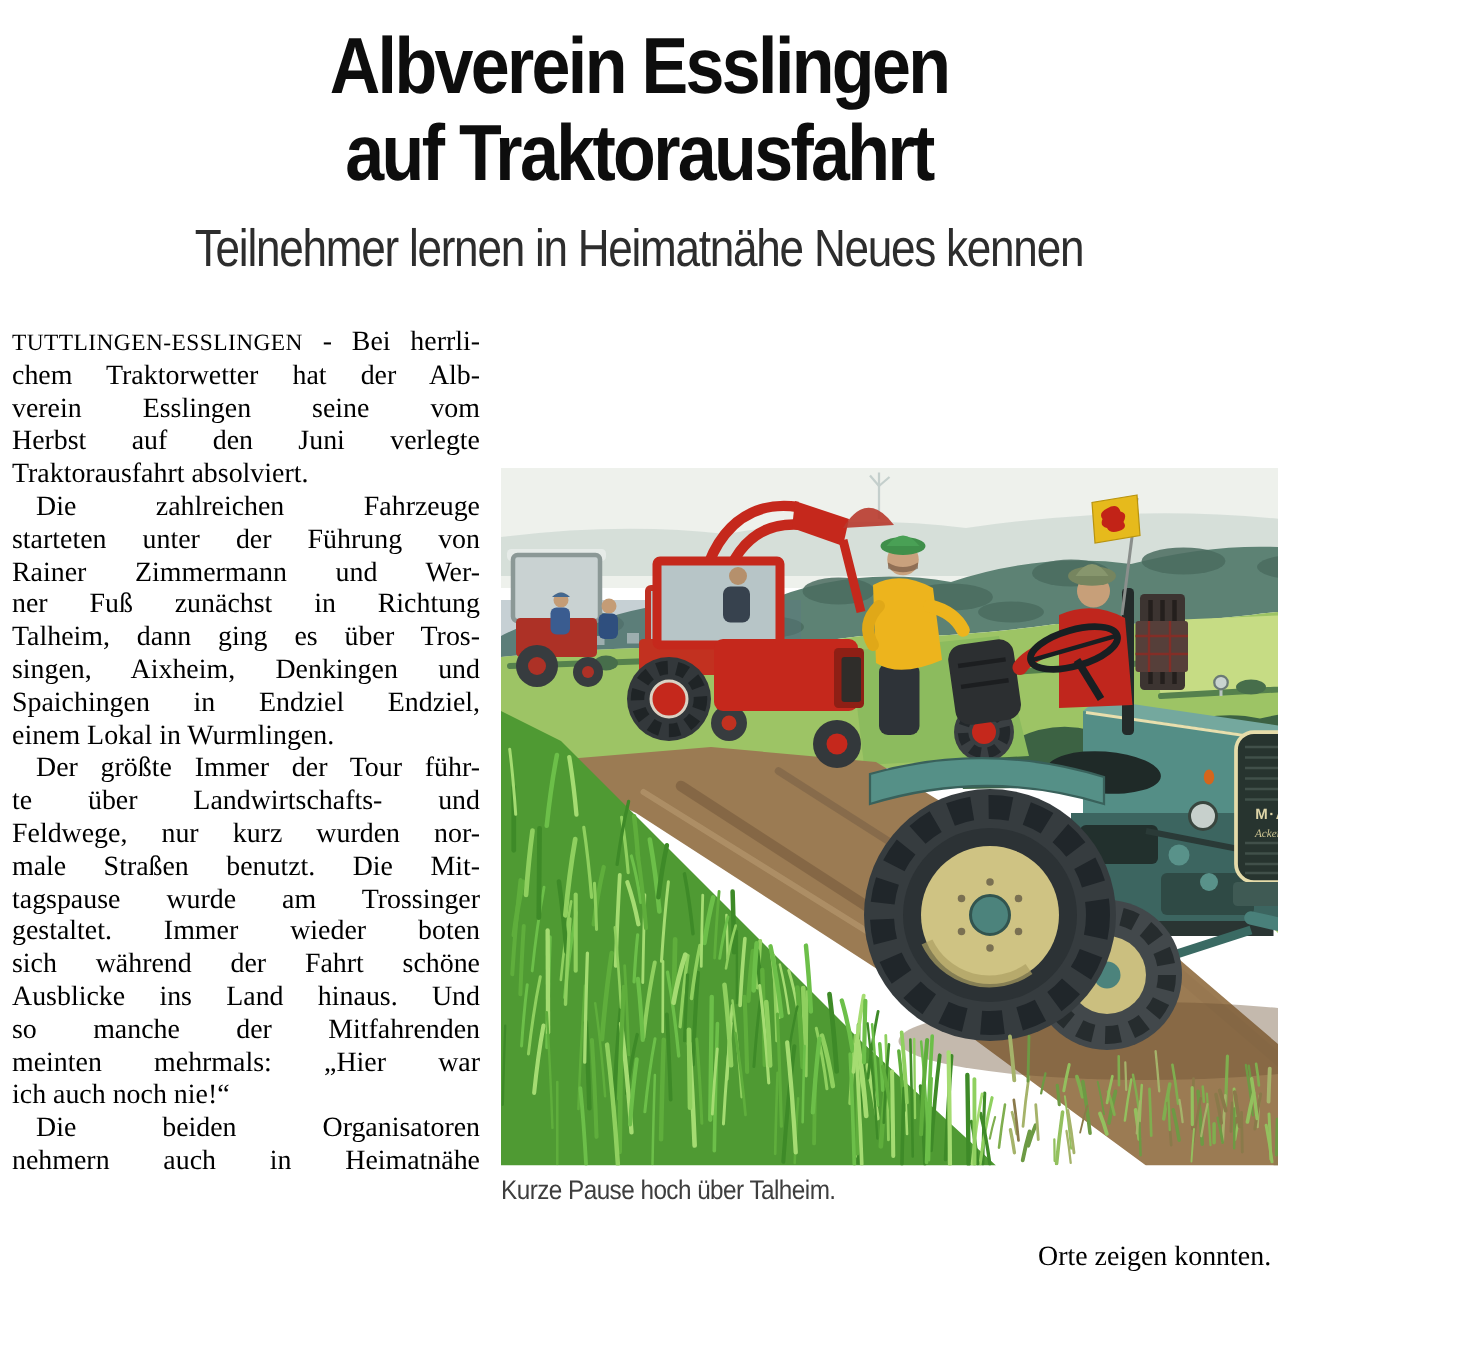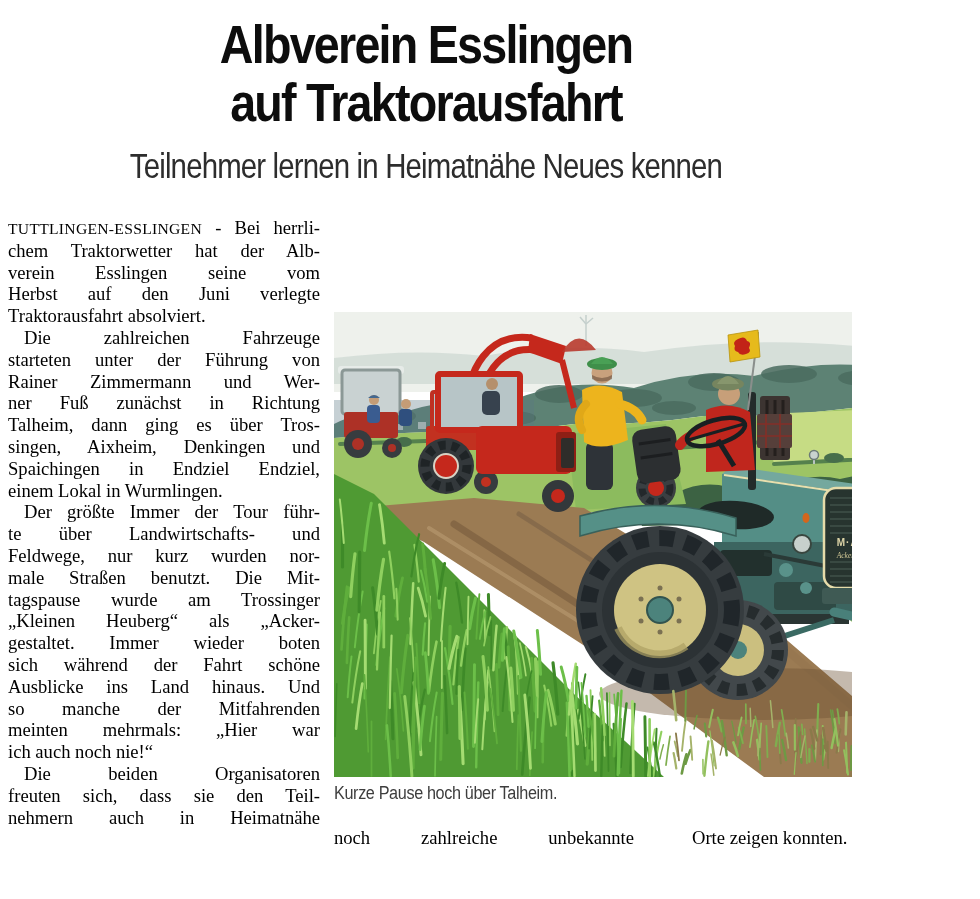--- a/index.html
+++ b/index.html
@@ -64,29 +64,27 @@
       <div class="bline">ner Fuß zunächst in Richtung</div>
       <div class="bline">Talheim, dann ging es über Tros-</div>
       <div class="bline">singen, Aixheim, Denkingen und</div>
       <div class="bline">Spaichingen in Endziel Endziel,</div>
       <div class="bline lastline">einem Lokal in Wurmlingen.</div>
       <div class="bline indent">Der größte Immer der Tour führ-</div>
       <div class="bline">te über Landwirtschafts- und</div>
       <div class="bline">Feldwege, nur kurz wurden nor-</div>
       <div class="bline">male Straßen benutzt. Die Mit-</div>
       <div class="bline">tagspause wurde am Trossinger</div>
-      <div class="bline">„Kleinen Heuberg“ als „Acker-</div>
       <div class="bline">gestaltet. Immer wieder boten</div>
       <div class="bline">sich während der Fahrt schöne</div>
       <div class="bline">Ausblicke ins Land hinaus. Und</div>
       <div class="bline">so manche der Mitfahrenden</div>
       <div class="bline">meinten mehrmals: „Hier war</div>
       <div class="bline lastline">ich auch noch nie!“</div>
       <div class="bline indent">Die beiden Organisatoren</div>
-      <div class="bline">freuten sich, dass sie den Teil-</div>
       <div class="bline">nehmern auch in Heimatnähe</div>
     </div>
 
   <div class="photo">
     <svg id="photo-svg" viewBox="0 0 620 465" aria-hidden="true">
 
       <rect x="0" y="0" width="620" height="80" fill="#eef1ec"></rect>
       <path d="M0,46 Q80,36 150,44 Q230,30 310,40 Q420,24 520,34 Q580,28 620,34 L620,72 L0,72 Z" fill="#ccd7d2" opacity="0.7"></path>
       <g stroke="#c4cfcc" stroke-width="1.5">
         <line x1="252" y1="12" x2="252" y2="34"></line>
@@ -620,20 +618,17 @@
           <path d="M133.5,332.3 q0.4,-26.2 1.0,-47.6" stroke="#a5dc72" stroke-width="1.86" fill="none" stroke-linecap="round"></path>
         </g>
     </svg>
   </div>
 
   <div class="caprow">
     <span class="caption">Kurze Pause hoch über Talheim.</span>
     <span class="credit">FOTO: PR</span>
   </div>
 
-  <div class="cont2">
-    <div class="bline">noch zahlreiche unbekannte</div>
-  </div>
   <div class="cont3">
     <div class="bline">Orte zeigen konnten.</div>
   </div>
 
 </div>
 
 </body></html>

